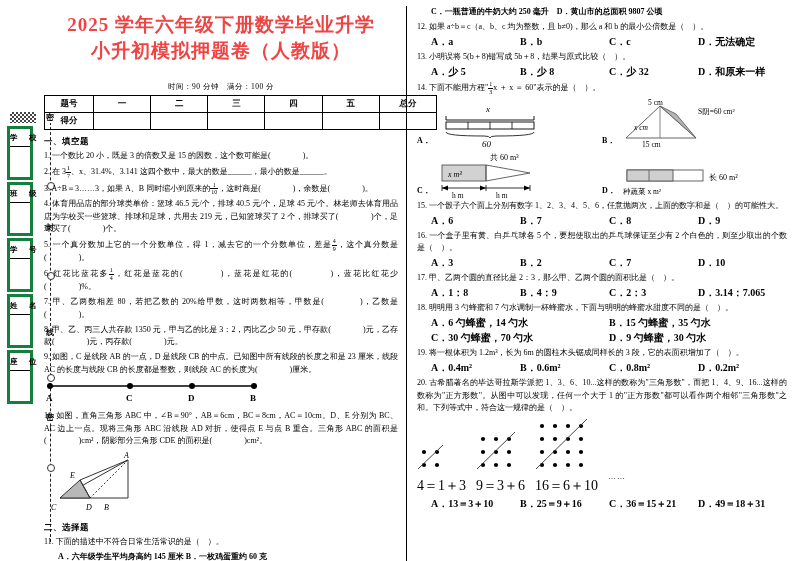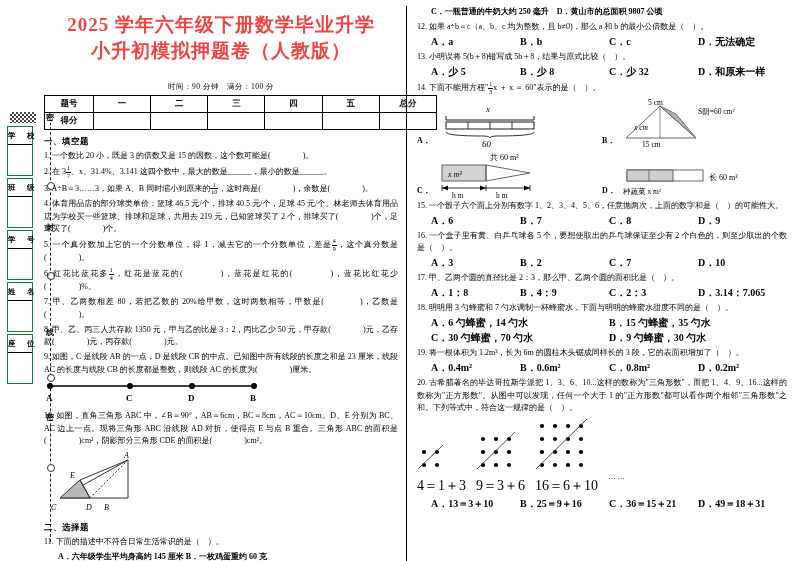--- a/index.html
+++ b/index.html
@@ -26,21 +26,21 @@
   .hatch{
     position:absolute;left:10px;top:112px;width:26px;height:11px;
     background-image:
       linear-gradient(45deg,#444 25%,transparent 25%,transparent 75%,#444 75%),
       linear-gradient(45deg,#444 25%,transparent 25%,transparent 75%,#444 75%);
     background-size:4px 4px;
     background-position:0 0,2px 2px;
   }
   .idbox{
     width:26px;margin:0 auto 2px auto;
-    border:1px solid #15803d;
+    border:3px solid #15803d;
     box-sizing:border-box;
   }
   .idbox .lbl{
     height:17px;line-height:17px;
     font-size:7.5px;font-weight:bold;
     text-align:center;letter-spacing:2px;
     border-bottom:1px solid #000;
     white-space:nowrap;
   }
   .idbox .blank{height:30px;}

